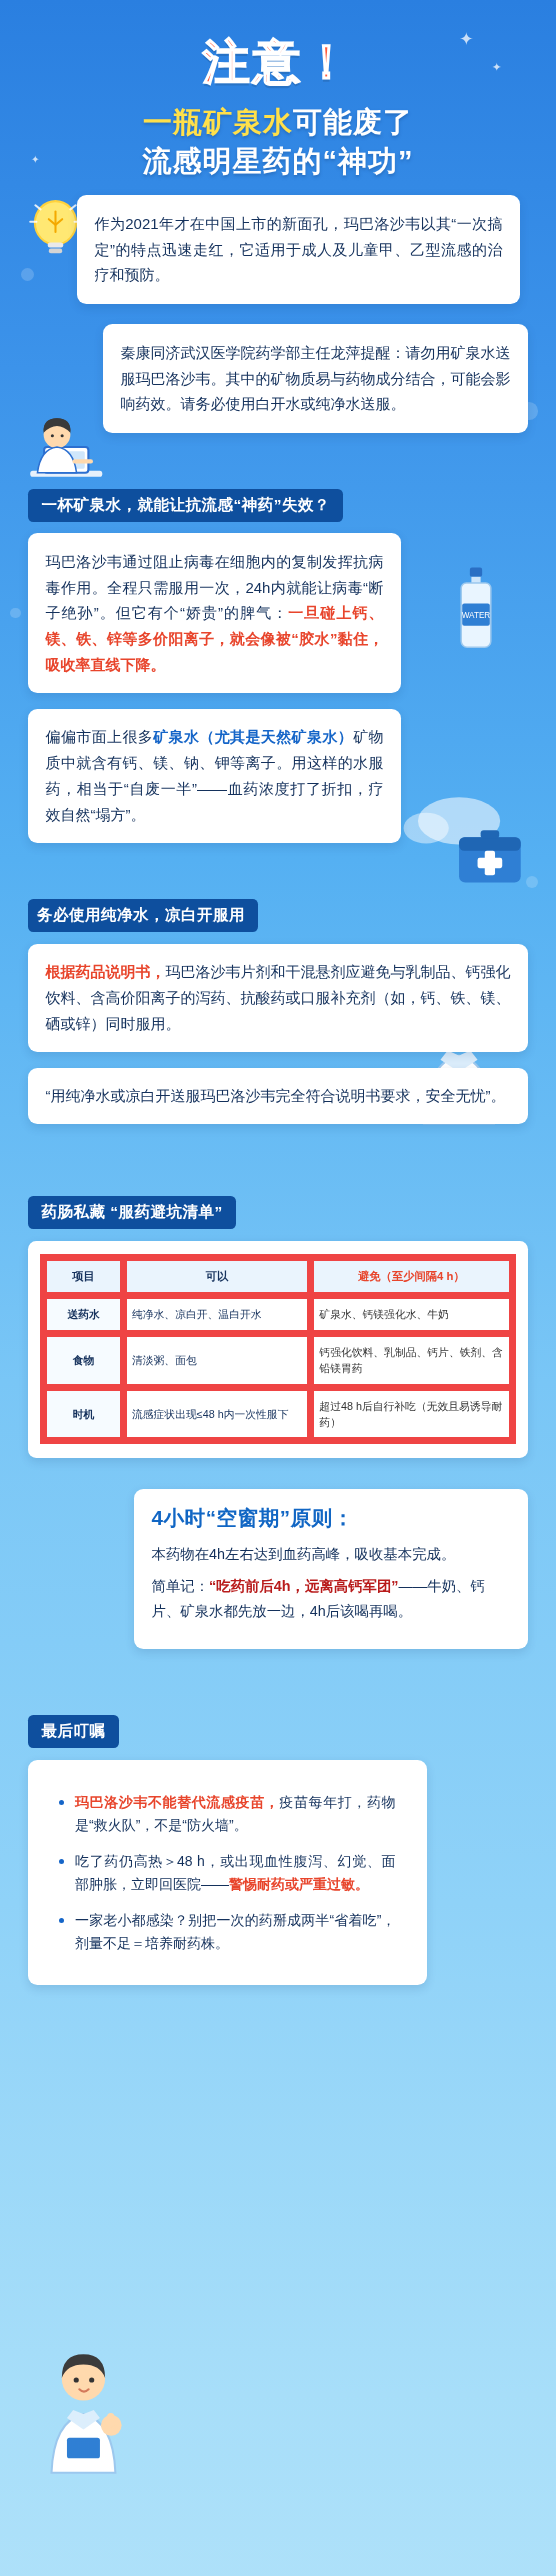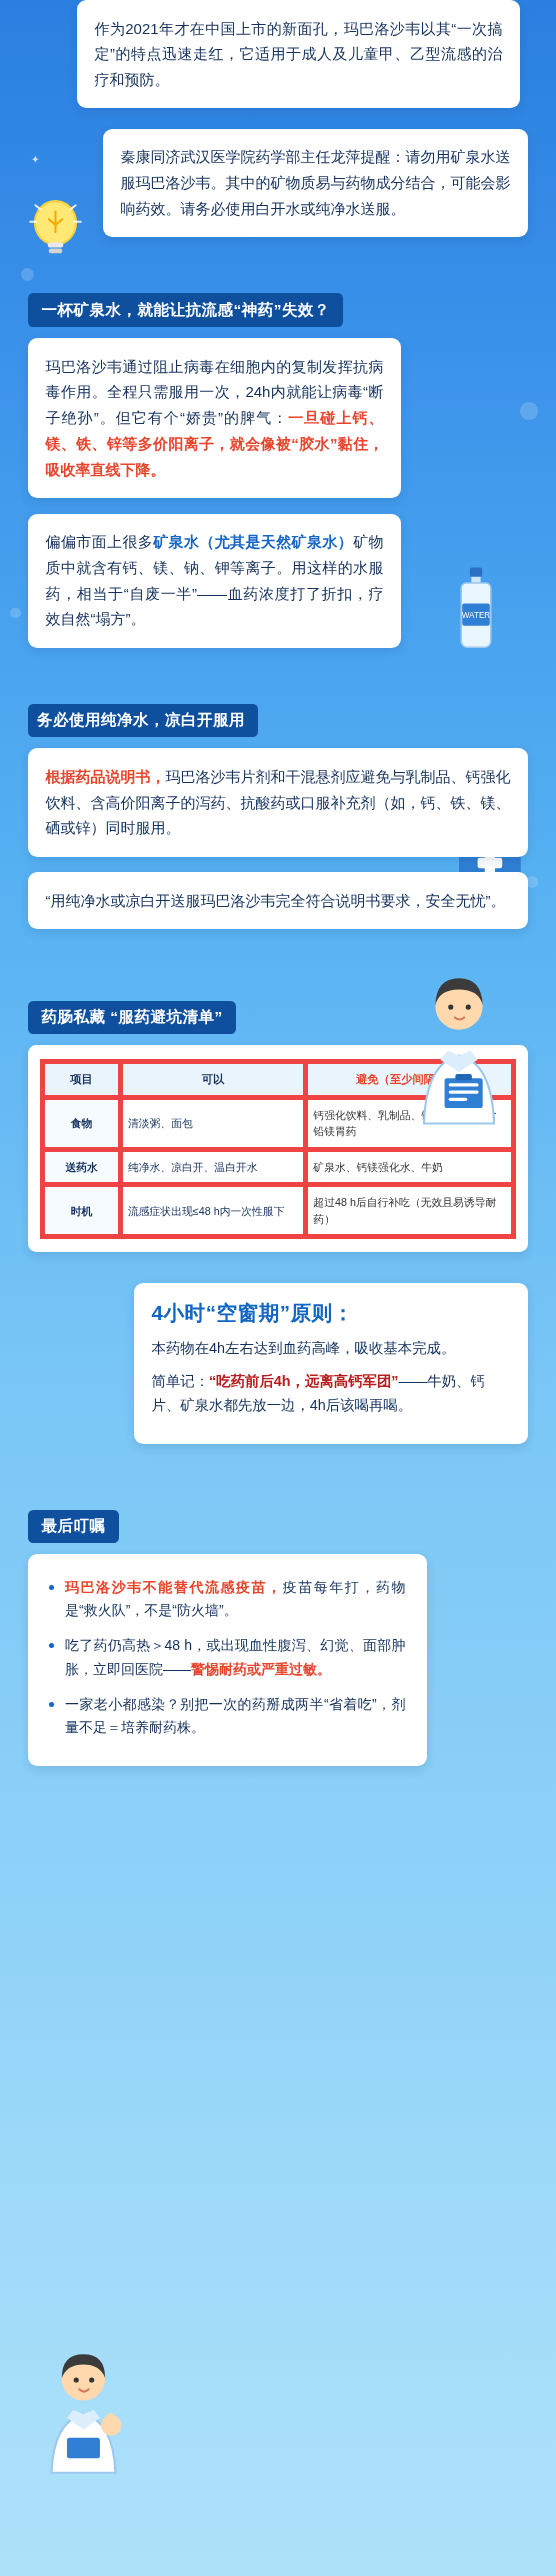--- a/index.html
+++ b/index.html
@@ -111,21 +111,21 @@
     padding: 13.4px 12.4px;
     box-shadow: 0 3.1px 9.3px rgba(20,60,110,0.14);
   }
   table.guide {
     width: 100%;
     border-collapse: collapse;
     font-size: 10.8px;
     color: #16325d;
   }
   table.guide th, table.guide td {
-    border: 5px solid #ef4444;
+    border: 7px solid #ef4444;
     padding: 7.2px 5.2px;
     vertical-align: middle;
     line-height: 1.5;
   }
   table.guide th {
     background: #eaf4fd;
     font-weight: bold;
     text-align: center;
     font-size: 11.3px;
   }
@@ -165,21 +165,21 @@
 
   
   .tips {
     margin: 0 28px;
     background: #ffffff;
     border-radius: 9.3px;
     padding: 15.5px 17.5px;
     box-shadow: 0 3.1px 9.3px rgba(20,60,110,0.14);
   }
   .tips ul {
-    margin: 4px;
+    margin: 14px;
     padding-left: 15.5px;
   }
   .tips li {
     font-size: 14px;
     line-height: 1.66;
     color: #14315c;
     margin-bottom: 10.3px;
     text-align: justify;
   }
   .tips li::marker { color: #1565c8; font-size: 15.5px; }
@@ -193,20 +193,27 @@
 <div class="page">
 
   <span class="sparkle" style="left:459px;top:31px;font-size:17.5px;">✦</span>
   <span class="sparkle" style="left:492px;top:62px;font-size:11.3px;">✦</span>
   <span class="sparkle" style="left:31px;top:155px;font-size:10.3px;">✦</span>
   <div class="bubble-dot" style="left:20.6px;top:268px;width:13.4px;height:13.4px;"></div>
   <div class="bubble-dot" style="left:520px;top:402px;width:17.5px;height:17.5px;"></div>
   <div class="bubble-dot" style="left:10.3px;top:608px;width:10.3px;height:10.3px;"></div>
   <div class="bubble-dot" style="left:526px;top:876px;width:12.4px;height:12.4px;"></div>
 
+  <div class="header">
+    <div class="title-warn">注意！</div>
+    <div class="title-main">
+      <span class="hl">一瓶矿泉水</span><span>可能废了</span><br>
+      <span>流感明星药的“神功”</span>
+    </div>
+  </div>
 
   <div class="illus" style="left:27px;top:196px;">
     <svg width="57" height="67" viewBox="0 0 110 130">
       <ellipse cx="55" cy="52" rx="40" ry="42" fill="#ffe873" stroke="#ffd23c" stroke-width="4"></ellipse>
       <rect x="40" y="90" width="30" height="10" rx="4" fill="#e9e9e9"></rect>
       <rect x="42" y="102" width="26" height="9" rx="4" fill="#d4d4d4"></rect>
       <path d="M55 30 L55 70" stroke="#f4a900" stroke-width="4" stroke-linecap="round"></path>
       <path d="M42 45 L55 56 L68 45" stroke="#f4a900" stroke-width="4" fill="none" stroke-linecap="round"></path>
       <g stroke="#ffffff" stroke-width="4" stroke-linecap="round" opacity=".85">
         <path d="M6 50 L18 50"></path>
@@ -326,28 +333,28 @@
     <table class="guide">
       <thead>
         <tr>
           <th>项目</th>
           <th>可以</th>
           <th class="avoid">避免（至少间隔4 h）</th>
         </tr>
       </thead>
       <tbody>
         <tr>
+          <td class="rowhead">送药水</td>
+          <td class="col-ok">纯净水、凉白开、温白开水</td>
+          <td class="col-avoid">矿泉水、钙镁强化水、牛奶</td>
+        </tr>
+        <tr>
           <td class="rowhead">食物</td>
           <td class="col-ok">清淡粥、面包</td>
           <td class="col-avoid">钙强化饮料、乳制品、钙片、铁剂、含铅镁胃药</td>
-        </tr>
-        <tr>
-          <td class="rowhead">送药水</td>
-          <td class="col-ok">纯净水、凉白开、温白开水</td>
-          <td class="col-avoid">矿泉水、钙镁强化水、牛奶</td>
         </tr>
         <tr>
           <td class="rowhead">时机</td>
           <td class="col-ok">流感症状出现≤48 h内一次性服下</td>
           <td class="col-avoid">超过48 h后自行补吃（无效且易诱导耐药）</td>
         </tr>
       </tbody>
     </table>
   </div>
 

